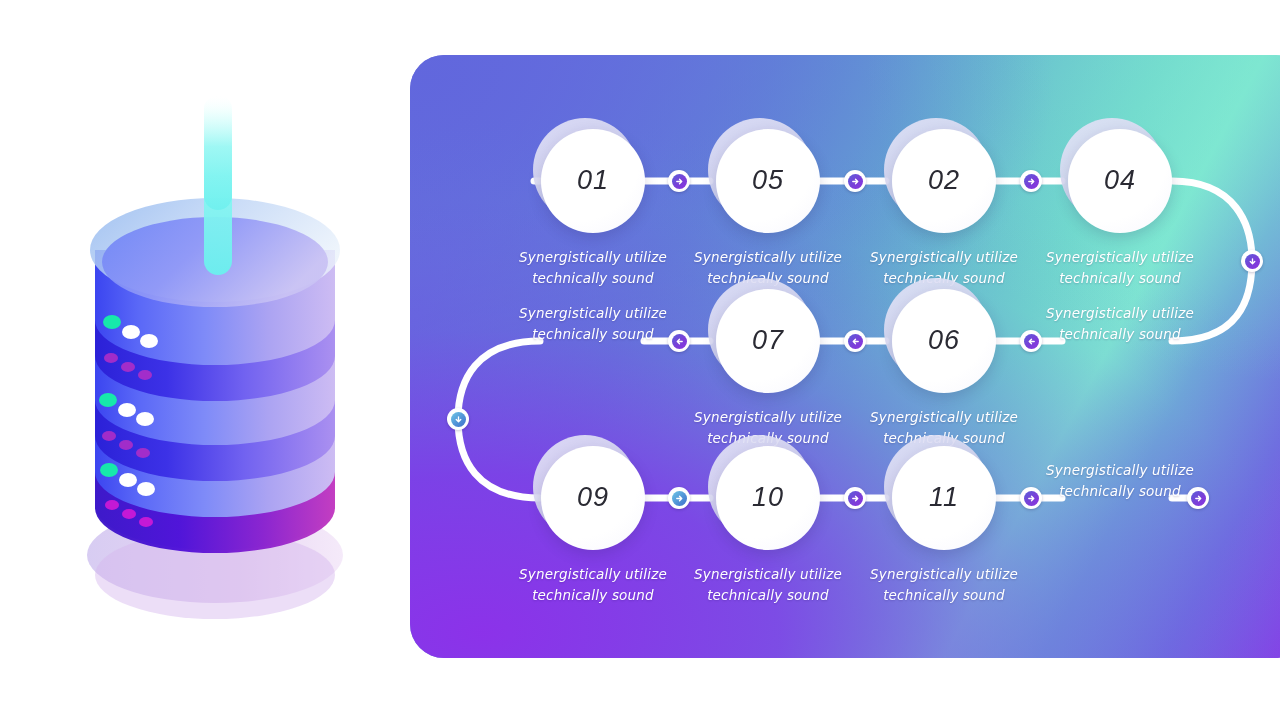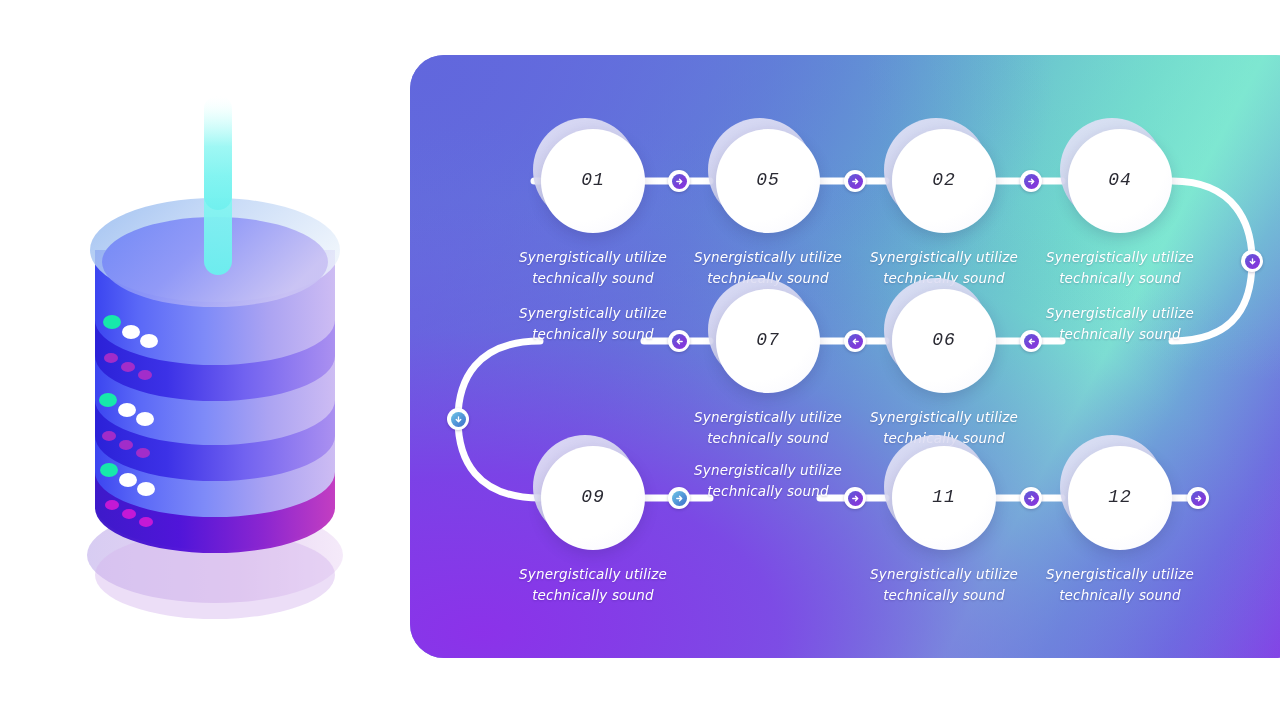--- a/index.html
+++ b/index.html
@@ -82,24 +82,24 @@
     position:absolute;
     left:0; top:0;
     width:104px; height:104px;
     border-radius:50%;
     background:
       radial-gradient(circle at 34% 28%, #ffffff 0%, #ffffff 62%, #fbfbfe 80%, #f4f5fb 100%);
     box-shadow:0 5px 14px rgba(40,30,90,0.17);
     display:flex; align-items:center; justify-content:center;
   }
   .node-num {
-    font-family:Liberation Mono, monospace;
+    font-family:Liberation Sans, sans-serif;
     font-style:italic;
     font-weight:400;
-    font-size:18px;
+    font-size:27px;
     color:#2a2a33;
     letter-spacing:1px;
     line-height:1;
     transform:translateY(-1px);
   }
   .step-caption {
     margin-top:14px;
     font-family:"DejaVu Sans", sans-serif;
     font-style:italic;
     font-size:13.5px;
@@ -323,40 +323,40 @@
       <div class="node-circle">
         <div class="node-disc">
           <span class="node-num">09</span>
         </div>
       </div>
       <div class="step-caption">Synergistically utilize
 technically sound</div>
     </div>
 
     <div class="step" style="left:358px; top:391px;">
+      <div class="node-circle">
+        <div class="node-disc">
+          <span class="node-num">10</span>
+        </div>
+      </div>
       <div class="step-caption">Synergistically utilize
 technically sound</div>
     </div>
 
     <div class="step" style="left:534px; top:391px;">
       <div class="node-circle">
         <div class="node-disc">
           <span class="node-num">11</span>
         </div>
       </div>
       <div class="step-caption">Synergistically utilize
 technically sound</div>
     </div>
 
     <div class="step" style="left:710px; top:391px;">
-      <div class="node-circle">
-        <div class="node-disc">
-          <span class="node-num">12</span>
-        </div>
-      </div>
       <div class="step-caption">Synergistically utilize
 technically sound</div>
     </div>
 
     <div class="arrow-badge" style="left:269px; top:126px;">
       <span class="bubble">
         <svg width="9" height="9" viewBox="0 0 10 10">
             <path d="M2 5h5M5 2.5L7.5 5 5 7.5" stroke="#fff" stroke-width="1.5" fill="none" stroke-linecap="round" stroke-linejoin="round"></path>
           </svg>
       </span>

